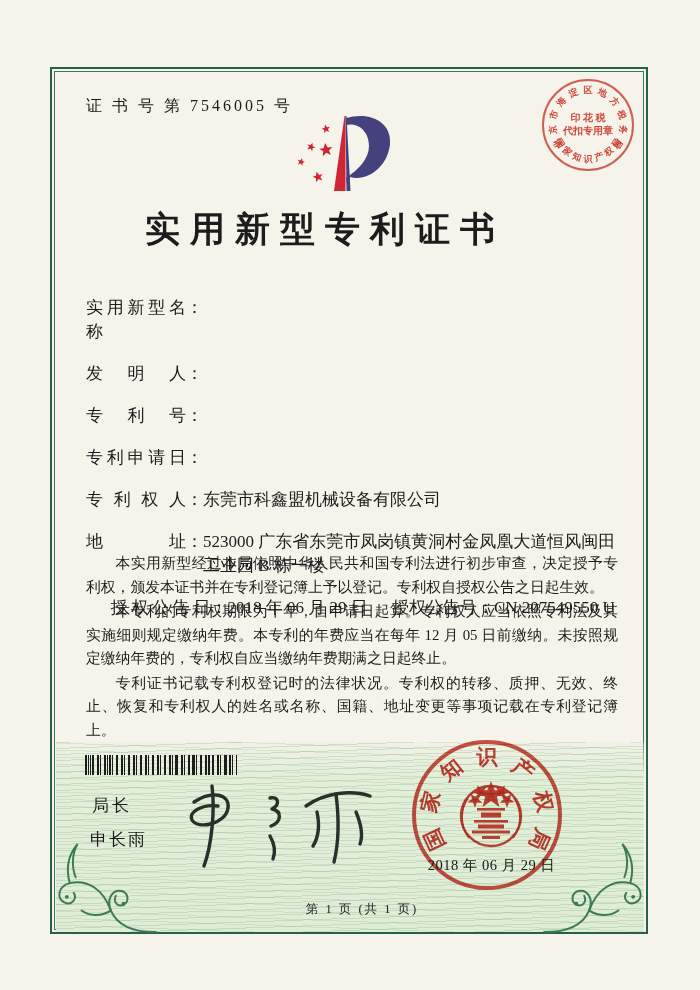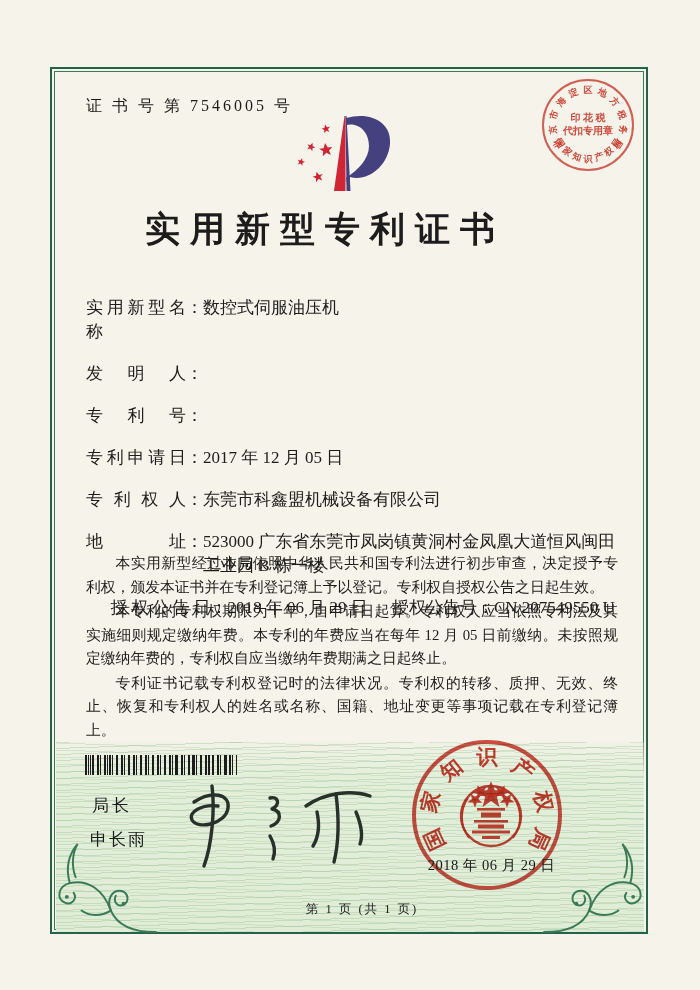--- a/index.html
+++ b/index.html
@@ -172,34 +172,32 @@
   <div class="tax-center">
     <div>印 花 税</div>
     <div>代扣专用章</div>
   </div>
 </div>
 
 <div class="abs fields z3">
   <div class="f-row">
     <span class="f-label">实用新型名称</span>
       <span class="f-colon">：</span>
-    <span class="f-value">数控式伺服油压机</span>
   </div>
   <div class="f-row">
     <span class="f-label">发明人</span>
       <span class="f-colon">：</span>
   </div>
   <div class="f-row">
     <span class="f-label">专利号</span>
       <span class="f-colon">：</span>
   </div>
   <div class="f-row">
     <span class="f-label">专利申请日</span>
       <span class="f-colon">：</span>
-    <span class="f-value">2017 年 12 月 05 日</span>
   </div>
   <div class="f-row">
     <span class="f-label">专利权人</span>
       <span class="f-colon">：</span>
     <span class="f-value">东莞市科鑫盟机械设备有限公司</span>
   </div>
   <div class="f-row">
     <span class="f-label">地址</span>
       <span class="f-colon">：</span>
     <span class="f-value">523000 广东省东莞市凤岗镇黄洞村金凤凰大道恒风闽田

